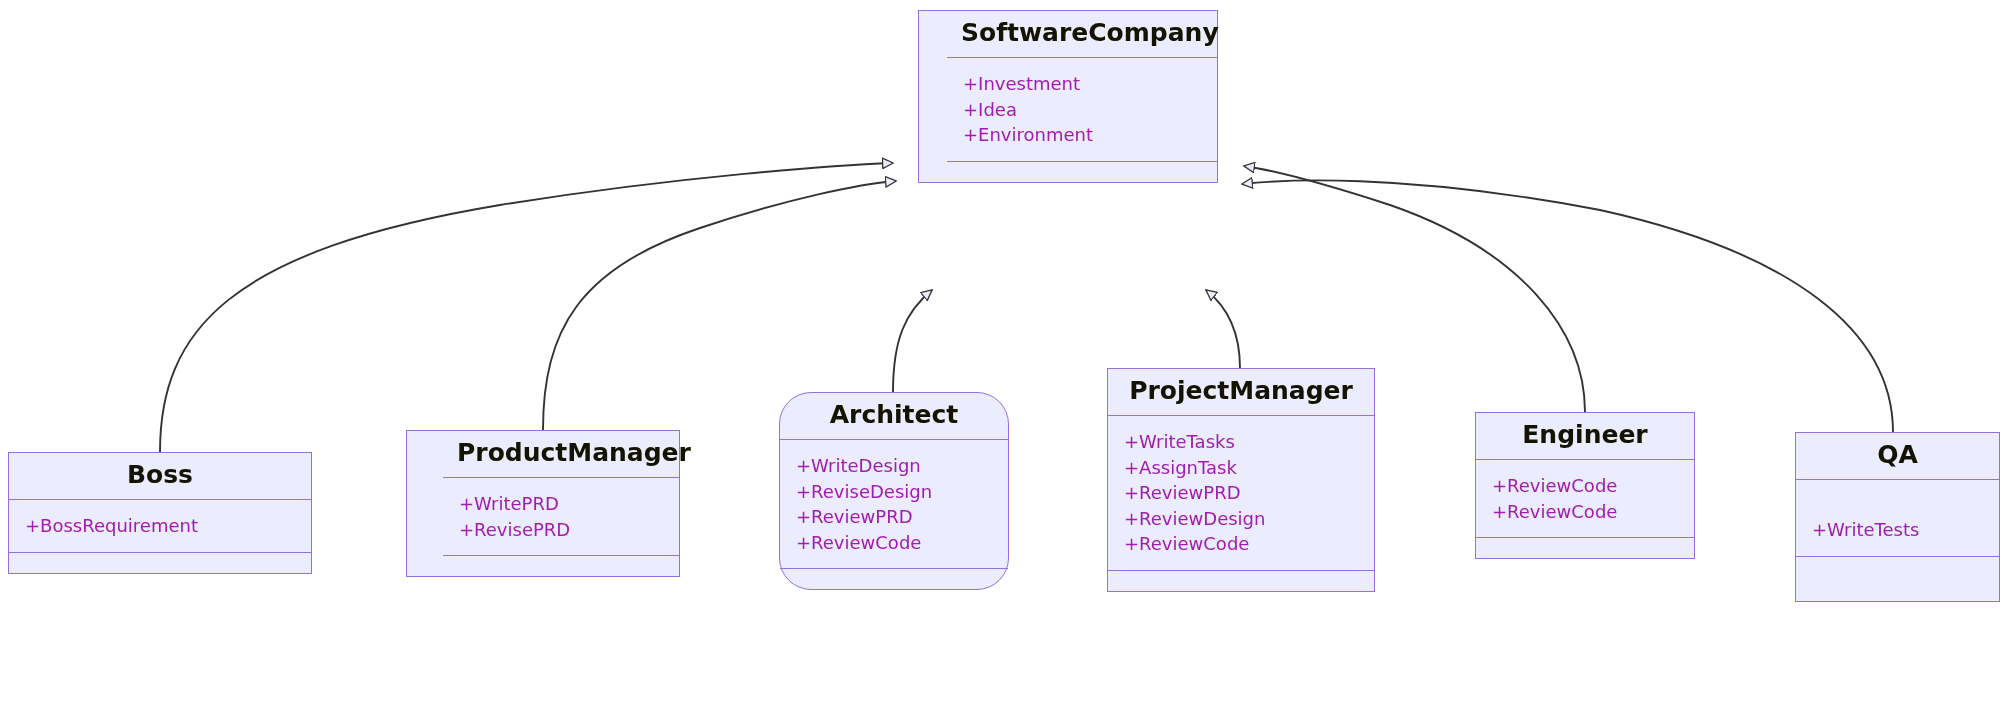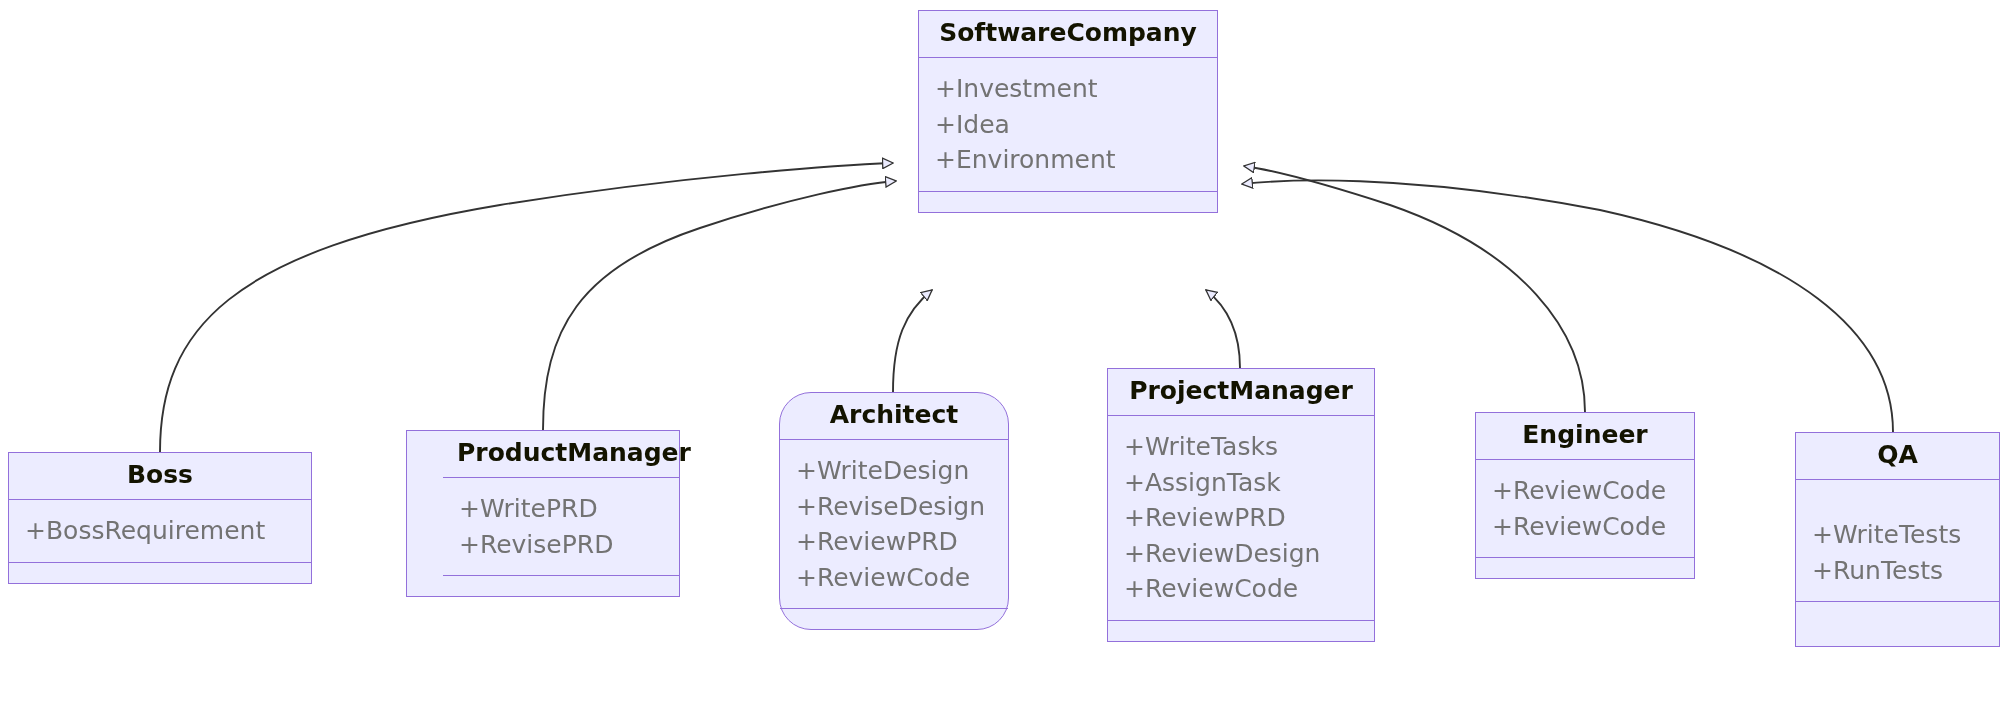--- a/index.html
+++ b/index.html
@@ -40,22 +40,22 @@
     border-bottom: 1.6px solid #9370DB;
     line-height: 1.05;
     white-space: nowrap;
   }
   .class-attrs {
     padding: 13px 14px 13px 16px;
     border-bottom: 1.6px solid #9370DB;
     flex: 1 1 auto;
   }
   .member {
-    font-size: 25px;
-    color: #737373;
+    font-size: 18px;
+    color: #a21caf;
     line-height: 1.42;
     white-space: nowrap;
   }
   .class-methods {
     height: 20px;
   }
 </style>
 </head>
 <body>
 
@@ -71,21 +71,21 @@
     <g fill="none" stroke="#333333" stroke-width="1.9">
       <path d="M 160 452 C 160 330 230 250 500 205 C 680 176 840 165 893 163" marker-end="url(#uml-tri)"></path>
       <path d="M 543 430 C 543 330 580 268 700 228 C 790 198 860 184 896 181" marker-end="url(#uml-tri)"></path>
       <path d="M 893 392 C 893 340 905 312 932 290" marker-end="url(#uml-tri)"></path>
       <path d="M 1240 368 C 1240 330 1225 305 1206 290" marker-end="url(#uml-tri)"></path>
       <path d="M 1585 412 C 1585 330 1520 250 1390 205 C 1310 179 1265 169 1244 166" marker-end="url(#uml-tri)"></path>
       <path d="M 1893 432 C 1893 330 1790 252 1600 210 C 1400 172 1280 180 1242 184" marker-end="url(#uml-tri)"></path>
     </g>
   </svg>
 
-  <div class="uml-class" style="left:918px; top:10px; width:300px;">
+  <div class="uml-class" style="left:918px; top:10px; width:300px;padding-left:28px;">
     <div class="class-title">SoftwareCompany</div>
     <div class="class-attrs">
       <div class="member">+Investment</div>
       <div class="member">+Idea</div>
       <div class="member">+Environment</div>
     </div>
     <div class="class-methods"></div>
   </div>
 
   <div class="uml-class" style="left:8px; top:452px; width:304px;">
@@ -134,18 +134,17 @@
       <div class="member">+ReviewCode</div>
       <div class="member">+ReviewCode</div>
     </div>
     <div class="class-methods"></div>
   </div>
 
   <div class="uml-class" style="left:1795px; top:432px; width:205px;gap:24px;">
     <div class="class-title">QA</div>
     <div class="class-attrs">
       <div class="member">+WriteTests</div>
-      <div class="member">+RunTests</div>
     </div>
     <div class="class-methods"></div>
   </div>
 
 </div>
 
 </body></html>

